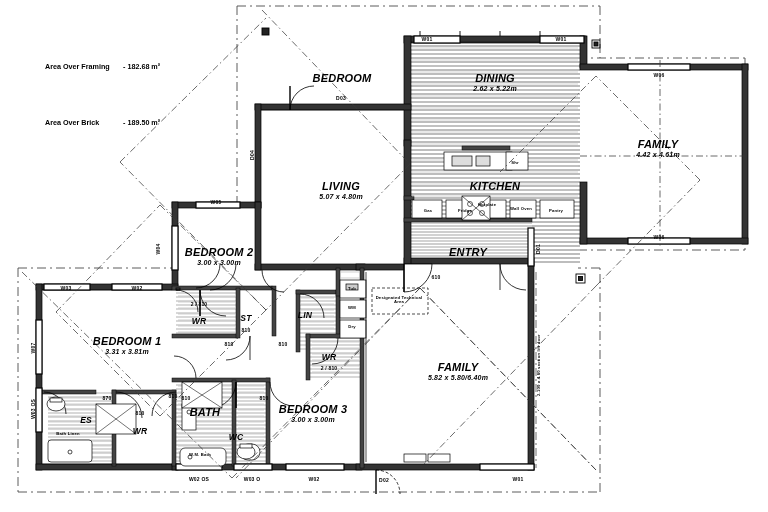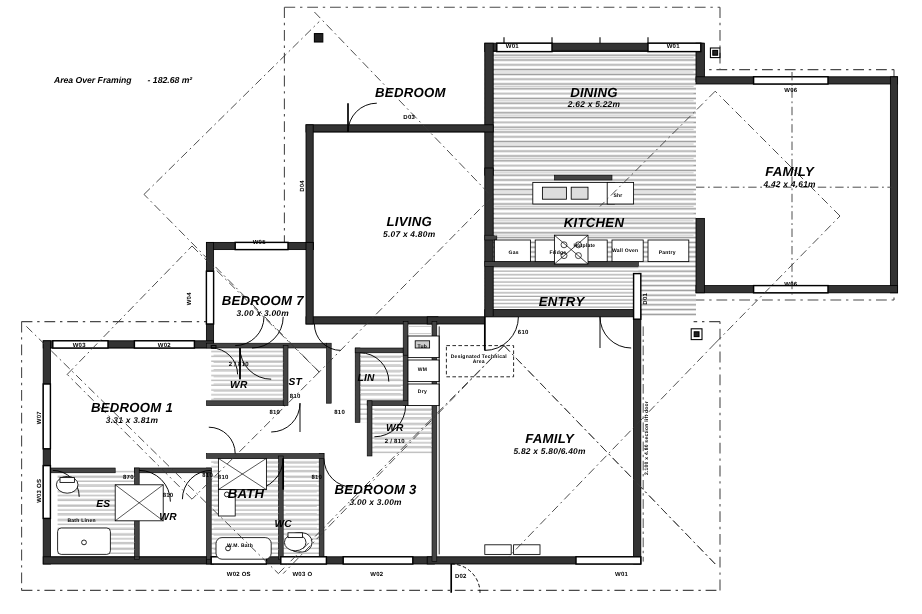--- a/index.html
+++ b/index.html
@@ -12,21 +12,21 @@
        transform:translate(-50%,-50%);letter-spacing:.2px;}
   .rname{font-size:11px;}
   .rdim{font-size:7px;font-weight:bold;font-style:italic;}
   .small{font-size:8.5px;}
   .tiny{font-size:5px;font-weight:bold;font-style:normal;
         transform:translate(-50%,-50%);}
   .tiny2{font-size:4.2px;font-weight:bold;font-style:normal;
          transform:translate(-50%,-50%);}
   .vert{transform:translate(-50%,-50%) rotate(-90deg);}
   .areabox{position:absolute;left:33px;top:28px;
-           font-size:7.2px;font-weight:bold;font-style:italic;
+           font-size:7.2px;font-weight:bold;
            line-height:1.55;white-space:pre;}
   .areabox span{display:inline-block;}
   .ar-l{width:78px;}
 </style>
 </head>
 <body>
 
 <div id="plan">
 
   <svg width="768" height="512" viewBox="0 0 768 512">
@@ -380,20 +380,23 @@
       <rect x="578.5" y="276.5" width="4" height="4" fill="#222"></rect>
       <rect x="592" y="40" width="8" height="8" fill="none"></rect>
       <rect x="594" y="42" width="4" height="4" fill="#222"></rect>
     </g>
   </svg>
 
   <div class="areabox">
     <div>
       <span class="ar-l">Area Over Framing</span><span>-</span>&nbsp;<span>182.68 m²</span>
     </div>
+    <div>
+      <span class="ar-l">Area Over Brick</span><span>-</span>&nbsp;<span>189.50 m²</span>
+    </div>
   </div>
 
   <div class="lbl" style="left:342px;top:79px">
     <div class="rname">BEDROOM</div>
   </div>
   <div class="lbl" style="left:495px;top:82px">
     <div class="rname">DINING</div>
     <div class="rdim">2.62 x 5.22m</div>
   </div>
   <div class="lbl" style="left:658px;top:148px">
@@ -404,24 +407,24 @@
     <div class="rname">LIVING</div>
     <div class="rdim">5.07 x 4.80m</div>
   </div>
   <div class="lbl" style="left:495px;top:187px">
     <div class="rname">KITCHEN</div>
   </div>
   <div class="lbl" style="left:468px;top:253px">
     <div class="rname">ENTRY</div>
   </div>
   <div class="lbl" style="left:219px;top:256px">
-    <div class="rname">BEDROOM 7</div>
+    <div class="rname">BEDROOM 2</div>
     <div class="rdim">3.00 x 3.00m</div>
   </div>
-  <div class="lbl" style="left:110px;top:345px">
+  <div class="lbl" style="left:127px;top:345px">
     <div class="rname">BEDROOM 1</div>
     <div class="rdim">3.31 x 3.81m</div>
   </div>
   <div class="lbl" style="left:313px;top:413px">
     <div class="rname">BEDROOM 3</div>
     <div class="rdim">3.00 x 3.00m</div>
   </div>
   <div class="lbl" style="left:458px;top:371px">
     <div class="rname">FAMILY</div>
     <div class="rdim">5.82 x 5.80/6.40m</div>

